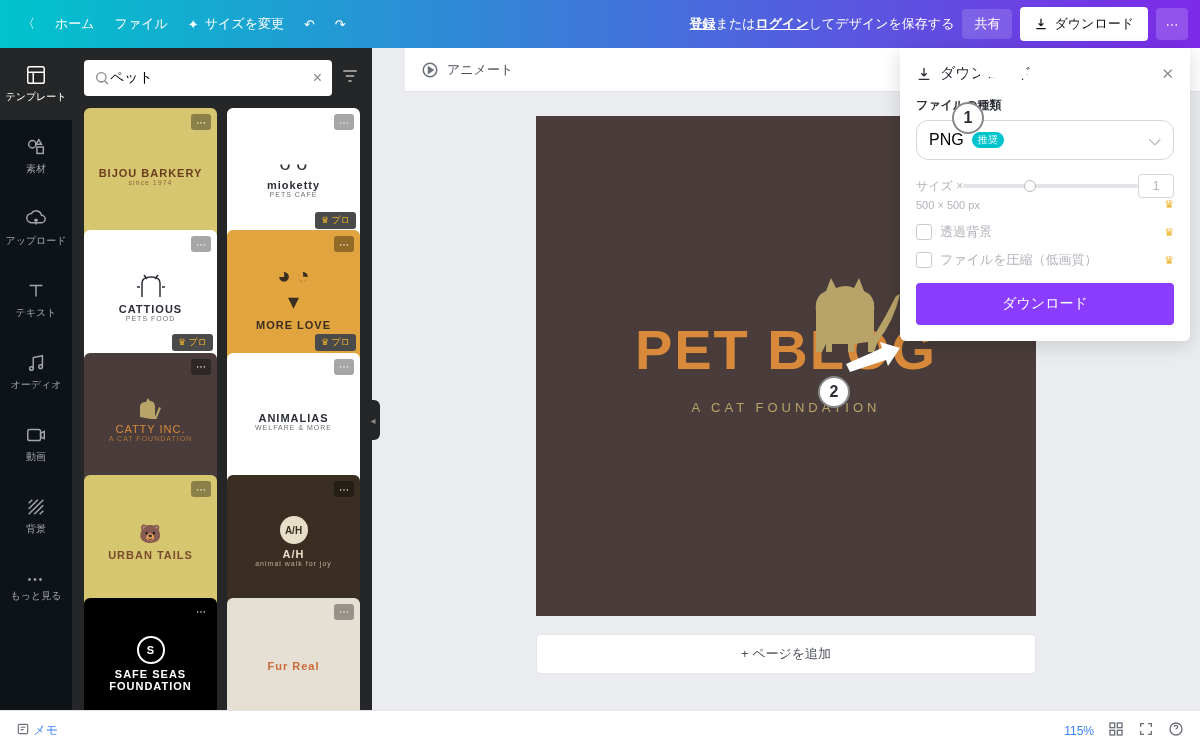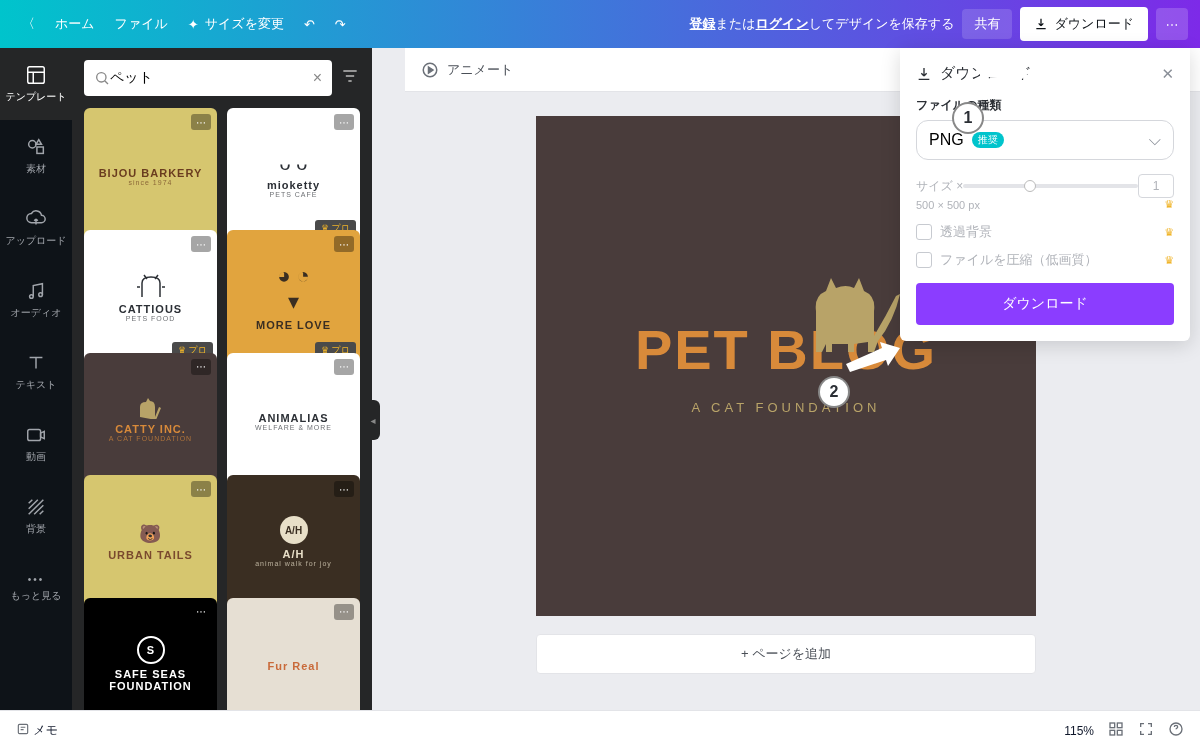--- a/index.html
+++ b/index.html
@@ -27,21 +27,21 @@
 
 .panel { width: 300px; background: #252627; display: flex; flex-direction: column; }
 .search-row { padding: 12px; display: flex; gap: 8px; align-items: center; }
 .search-box { flex: 1; background: #fff; border-radius: 4px; height: 36px; display: flex; align-items: center; padding: 0 10px; gap: 0; }
 .search-box input { border: none; outline: none; flex: 1; font-size: 14px; background: transparent; }
 .clear-x { color: #888; cursor: pointer; font-size: 16px; }
 .filter-ic { color: #888; }
 .tgrid { flex: 1; overflow-y: auto; padding: 0 12px; display: grid; grid-template-columns: 1fr 1fr; gap: 10px; }
 .tcard { position: relative; width: 100%; aspect-ratio: 1/1; border-radius: 6px; display: flex; flex-direction: column; align-items: center; justify-content: center; font-size: 11px; text-align: center; padding: 8px; overflow: hidden; }
 .tcard .opts { position: absolute; top: 6px; right: 6px; width: 20px; height: 16px; background: rgba(0,0,0,0.35); border-radius: 3px; color: #fff; font-size: 10px; display:flex; align-items:center; justify-content:center; }
-.tcard .pro { position: absolute; bottom: 4px; right: 4px; background: #4a4a4a; color: #f0b429; font-size: 9px; padding: 2px 6px; border-radius: 3px; }
+.tcard .pro { position: absolute; bottom: 12px; right: 4px; background: #4a4a4a; color: #f0b429; font-size: 9px; padding: 2px 6px; border-radius: 3px; }
 .panel-handle { position: absolute; left: 366px; top: 400px; width: 14px; height: 40px; background: #252627; border-radius: 0 6px 6px 0; display:flex; align-items:center; justify-content:center; color:#888; font-size:10px; }
 
 
 .canvas-area { flex: 1; display: flex; flex-direction: column; position: relative; }
 .canvas-toolbar { height: 44px; background: #fff; border-bottom: 1px solid #e3e4e8; display: flex; align-items: center; padding: 0 16px; gap: 8px; color: #4a4f57; font-size: 13px; margin-left: 33px; }
 .canvas-stage { flex: 1; display: flex; flex-direction: column; align-items: center; padding: 24px 0 0; overflow: auto; }
 .design { width: 500px; height: 500px; background: #493c3b; display: flex; flex-direction: column; align-items: center; justify-content: center; gap: 18px; position: relative; }
 .design .cat { position: absolute; top: 150px; left: 260px; }
 .design .title { font-size: 56px; font-weight: 900; color: #d88a3a; letter-spacing: 2px; }
 .design .sub { font-size: 13px; color: #b8a368; letter-spacing: 4px; }
@@ -60,21 +60,21 @@
 .slider .thumb { position: absolute; left: 35%; top: -4px; width: 12px; height: 12px; background: #fff; border: 1px solid #bbb; border-radius: 50%; }
 .sizeval { width: 36px; height: 24px; border: 1px solid #d5d7dc; border-radius: 4px; font-size: 12px; text-align: center; display:flex; align-items:center; justify-content:center; color:#b0b3b9; }
 .dim-text { font-size: 11px; color: #b0b3b9; display:flex; align-items:center; justify-content:space-between; margin-bottom: 12px; }
 .crown { color: #f0b429; font-size: 11px; }
 .check-row { display: flex; align-items: center; justify-content: space-between; font-size: 13px; color: #b0b3b9; margin-bottom: 10px; }
 .check-row .cb { width: 16px; height: 16px; border: 1.5px solid #c7cad0; border-radius: 3px; margin-right: 8px; }
 .check-row .lbl { display: flex; align-items: center; }
 .dl-action { width: 100%; background: #8b3dff; color: #fff; border: none; padding: 12px; border-radius: 4px; font-size: 14px; font-weight: 500; cursor: pointer; margin-top: 4px; }
 
 
-.footer { height: 40px; background: #fff; border-top: 1px solid #e3e4e8; display: flex; align-items: center; padding: 0 16px; gap: 14px; color: #0f172a; font-size: 12px; }
+.footer { height: 40px; background: #fff; border-top: 1px solid #e3e4e8; display: flex; align-items: center; padding: 0 16px; gap: 14px; color: #3b82f6; font-size: 12px; }
 .footer .sp { flex: 1; }
 
 
 .arrow1 { position: absolute; top: 10px; right: 170px; z-index: 100; pointer-events:none; }
 .arrow2 { position: absolute; top: 290px; right: 300px; z-index: 100; pointer-events:none; }
 .num-badge { position: absolute; width: 28px; height: 28px; background: #fff; border-radius: 50%; color: #2b2f35; font-weight: 800; font-size: 16px; display:flex; align-items:center; justify-content:center; z-index:101; box-shadow: 0 0 0 2px #888; pointer-events:none;}
 .nb1 { top: 56px; right: 218px; }
 .nb2 { top: 330px; right: 352px; }
 
 
@@ -144,34 +144,34 @@
             <svg width="22" height="22" viewBox="0 0 24 24" fill="none" stroke="currentColor" stroke-width="1.6">
               <path d="M7 16a5 5 0 010-10 6 6 0 0111 2 4 4 0 010 8H7z"></path>
               <path d="M12 12v6m0-6l-2 2m2-2l2 2"></path>
             </svg>
           </span>
           <span>アップロード</span>
         </div>
         <div class="rail-item">
           <span class="ic">
             <svg width="22" height="22" viewBox="0 0 24 24" fill="none" stroke="currentColor" stroke-width="1.6">
+              <path d="M5 6h14M12 6v12"></path>
+            </svg>
+          </span>
+          <span>テキスト</span>
+        </div>
+        <div class="rail-item">
+          <span class="ic">
+            <svg width="22" height="22" viewBox="0 0 24 24" fill="none" stroke="currentColor" stroke-width="1.6">
               <path d="M9 18V6l10-2v12"></path>
               <circle cx="7" cy="18" r="2"></circle>
               <circle cx="17" cy="16" r="2"></circle>
             </svg>
           </span>
           <span>オーディオ</span>
-        </div>
-        <div class="rail-item">
-          <span class="ic">
-            <svg width="22" height="22" viewBox="0 0 24 24" fill="none" stroke="currentColor" stroke-width="1.6">
-              <path d="M5 6h14M12 6v12"></path>
-            </svg>
-          </span>
-          <span>テキスト</span>
         </div>
         <div class="rail-item">
           <span class="ic">
             <svg width="22" height="22" viewBox="0 0 24 24" fill="none" stroke="currentColor" stroke-width="1.6">
               <rect x="3" y="6" width="14" height="12" rx="2"></rect>
               <path d="M17 10l4-2v8l-4-2z"></path>
             </svg>
           </span>
           <span>動画</span>
         </div>
@@ -239,21 +239,21 @@
     <div style="font-size:22px">◕ ◔<br>▾</div>
     <div style="font-weight:700;letter-spacing:1px;margin-top:4px">MORE LOVE</div>
 
     <div class="pro">♛ プロ</div>
           </div>
           <div class="tcard" style="background: rgb(73, 60, 59); color: rgb(216, 138, 58);">
             <div class="opts">⋯</div>
     <svg width="30" height="22">
               <path d="M4 20V10q0-5 6-5l2-4 2 3q5 0 5 6v10l4-10 2 1-5 12" fill="#b8a368"></path>
             </svg>
-    <div style="font-weight:700;letter-spacing:1px;margin-top:4px">CATTY INC.</div>
+    <div style="font-weight:400;letter-spacing:1px;margin-top:4px">CATTY INC.</div>
     <div style="font-size:7px;opacity:.7;letter-spacing:1px">A CAT FOUNDATION</div>
     </div>
           <div class="tcard" style="background: rgb(255, 255, 255); color: rgb(43, 47, 53);">
             <div class="opts">⋯</div>
 
     <div style="font-weight:700;letter-spacing:1px;margin-top:4px">ANIMALIAS</div>
     <div style="font-size:7px;opacity:.7;letter-spacing:1px">WELFARE &amp; MORE</div>
     </div>
           <div class="tcard" style="background: rgb(214, 198, 111); color: rgb(122, 74, 46);">
             <div class="opts">⋯</div>

